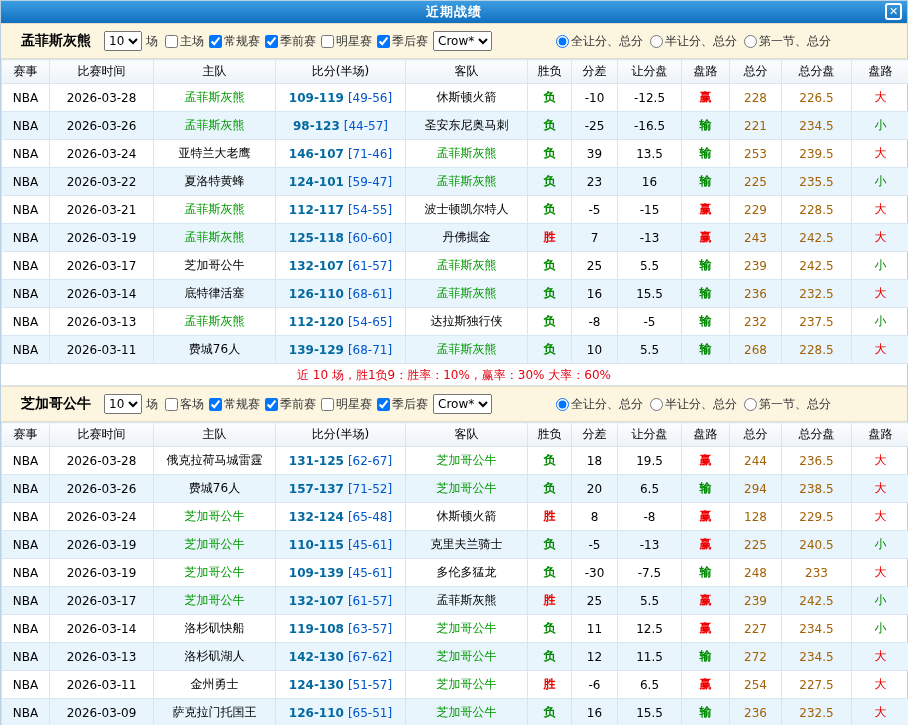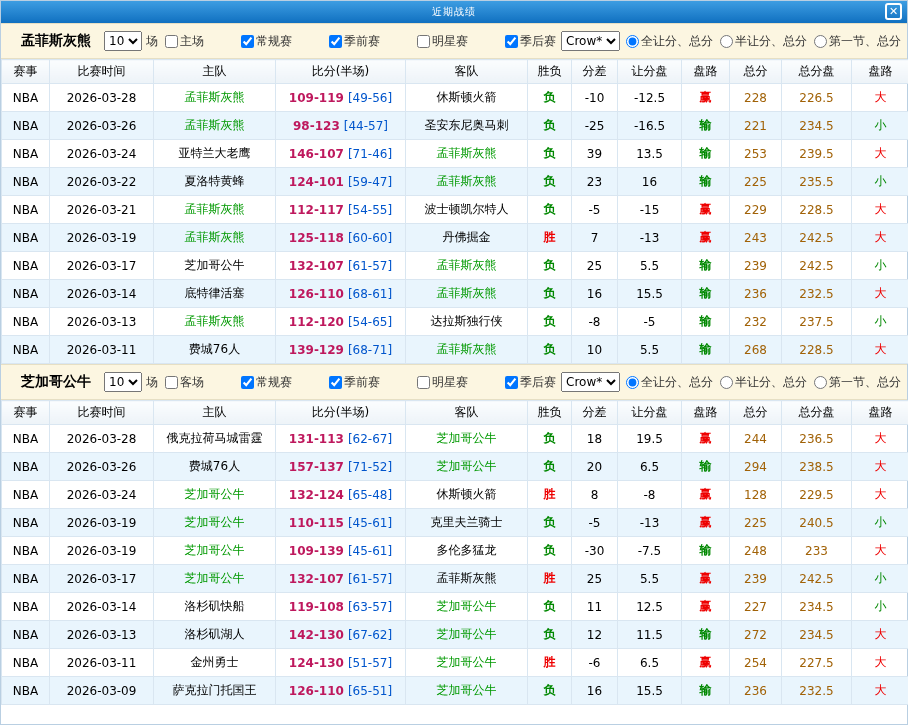--- a/index.html
+++ b/index.html
@@ -10,39 +10,39 @@
     font-size: 12px; background: #fff; color: #000;
   }
   .page { width: 908px; height: 725px; border: 1px solid #b9cfe2; }
 
   
   .titlebar {
     height: 22px; position: relative;
     background: linear-gradient(180deg, #3d9de2, #1070c0);
     display: flex; align-items: center; justify-content: center;
   }
-  .title { color: #fff; font-weight: normal; font-size: 10px; letter-spacing: 1px; }
+  .title { color: #fff; font-weight: bold; font-size: 13px; letter-spacing: 1px; }
   .close {
     position: absolute; right: 5px; top: 2px;
     width: 17px; height: 17px; line-height: 13px;
     border: 2px solid #fff; border-radius: 3px;
     color: #fff; font-size: 11px; font-weight: bold;
     text-align: center; cursor: pointer;
   }
 
   
   .filter-bar {
     height: 36px; background: #fcf6e1;
     border-top: 1px solid #e6dfc4; border-bottom: 1px solid #e6dfc4;
     display: flex; align-items: center; padding: 0 6px;
   }
   .team-name { font-weight: bold; font-size: 14px; margin: 0 10px 0 14px; white-space: nowrap; }
   .sel { font-size: 12px; height: 20px; margin: 0 3px; font-family: "DejaVu Sans", sans-serif; }
   .lbl { margin: 0 4px 0 1px; color: #333; }
-  .cbs { display: flex; align-items: flex-end; gap: 32px; }
+  .cbs { display: flex; align-items: flex-end; }
   .cb { display: inline-flex; align-items: center; margin-right: 2px; color: #333; white-space: nowrap; cursor: default; }
   .cb input { margin: 0 2px 0 3px; width: 13px; height: 13px; }
   .radios { display: flex; align-items: center; margin-left: auto; margin-right: 66px; }
   .radios .cb { margin-right: 4px; }
 
   
   table.stats { width: 100%; border-collapse: collapse; table-layout: fixed; }
   .stats th, .stats td {
     border: 1px solid #d9e6f1; text-align: center;
     overflow: hidden; white-space: nowrap; padding: 0 1px;
@@ -61,21 +61,21 @@
   .stats th:nth-child(5)  { width: 122px; }
   .stats th:nth-child(6)  { width: 44px; }
   .stats th:nth-child(7)  { width: 46px; }
   .stats th:nth-child(8)  { width: 64px; }
   .stats th:nth-child(9)  { width: 48px; }
   .stats th:nth-child(10) { width: 52px; }
   .stats th:nth-child(11) { width: 70px; }
   .stats th:nth-child(12) { width: 58px; }
 
   .team-green { color: #009900; }
-  .score-main { font-weight: bold; color: #be185d; }
+  .score-main { font-weight: bold; color: #0369a1; }
   .score-half { color: #0055cc; margin-left: 4px; }
   .c-blue { color: #a16207; }
   .t-red   { color: #ee0000; font-weight: bold; }
   .t-green { color: #008800; font-weight: bold; }
   .t-red-n   { color: #ee0000; }
   .t-green-n { color: #008800; }
 
   .summary {
     height: 22px; line-height: 22px; text-align: center;
     color: #e60012; background: #fff; border-bottom: 1px solid #d9e6f1;
@@ -286,20 +286,21 @@
               <td class="t-green">负</td>
               <td>10</td>
               <td>5.5</td>
               <td class="t-green">输</td>
               <td class="c-blue">268</td>
               <td class="c-blue">228.5</td>
               <td class="t-red-n">大</td>
             </tr>
           </tbody>
     </table>
+    <div class="summary">近 10 场，胜1负9：胜率：10%，赢率：30% 大率：60%</div>
   </section>
 
   <section class="team-section">
     <div class="filter-bar">
       <span class="team-name">芝加哥公牛</span>
       <select class="sel games"><option>10</option></select>
       <span class="lbl">场</span>
       <span class="cbs">
             <label class="cb">
               <input type="checkbox" style="">
@@ -353,21 +354,21 @@
               <th>总分</th>
               <th>总分盘</th>
               <th>盘路</th>
             </tr>
       </thead>
       <tbody>
             <tr>
               <td>NBA</td>
               <td>2026-03-28</td>
               <td>俄克拉荷马城雷霆</td>
-              <td><span class="score-main">131-113</span><span class="score-half">[62-67]</span></td>
+              <td><span class="score-main">131-125</span><span class="score-half">[62-67]</span></td>
               <td class="team-green">芝加哥公牛</td>
               <td class="t-green">负</td>
               <td>18</td>
               <td>19.5</td>
               <td class="t-red">赢</td>
               <td class="c-blue">244</td>
               <td class="c-blue">236.5</td>
               <td class="t-red-n">大</td>
             </tr>
             <tr>

